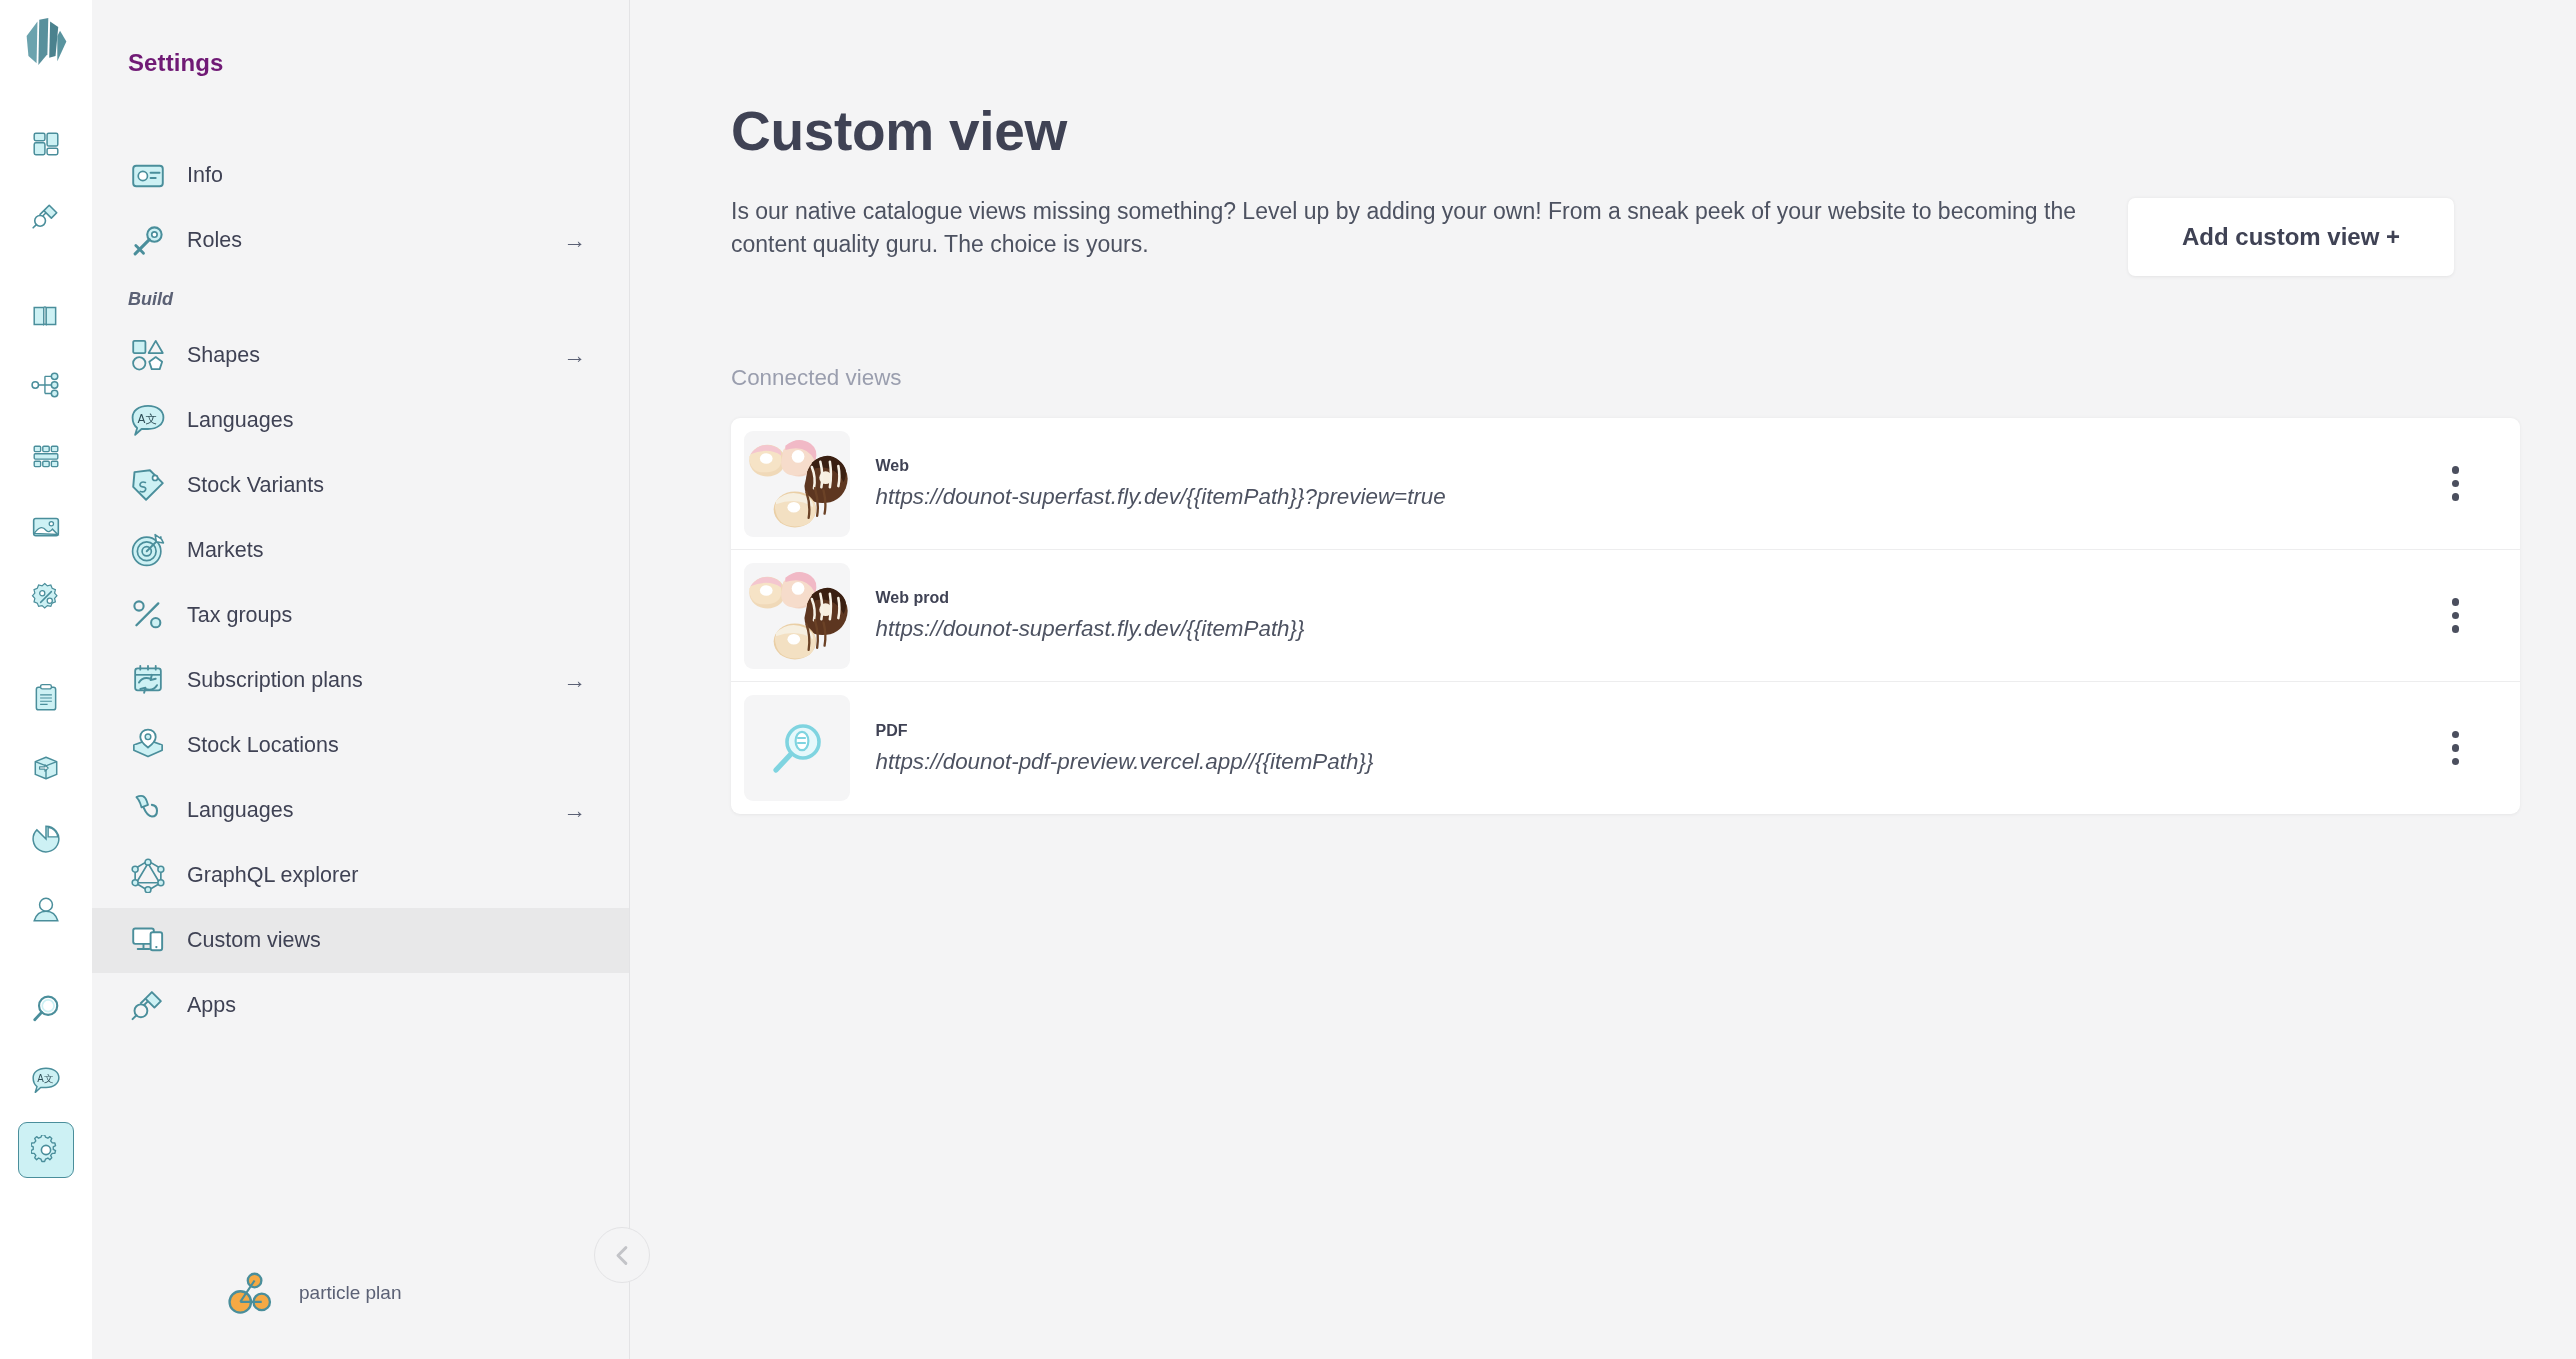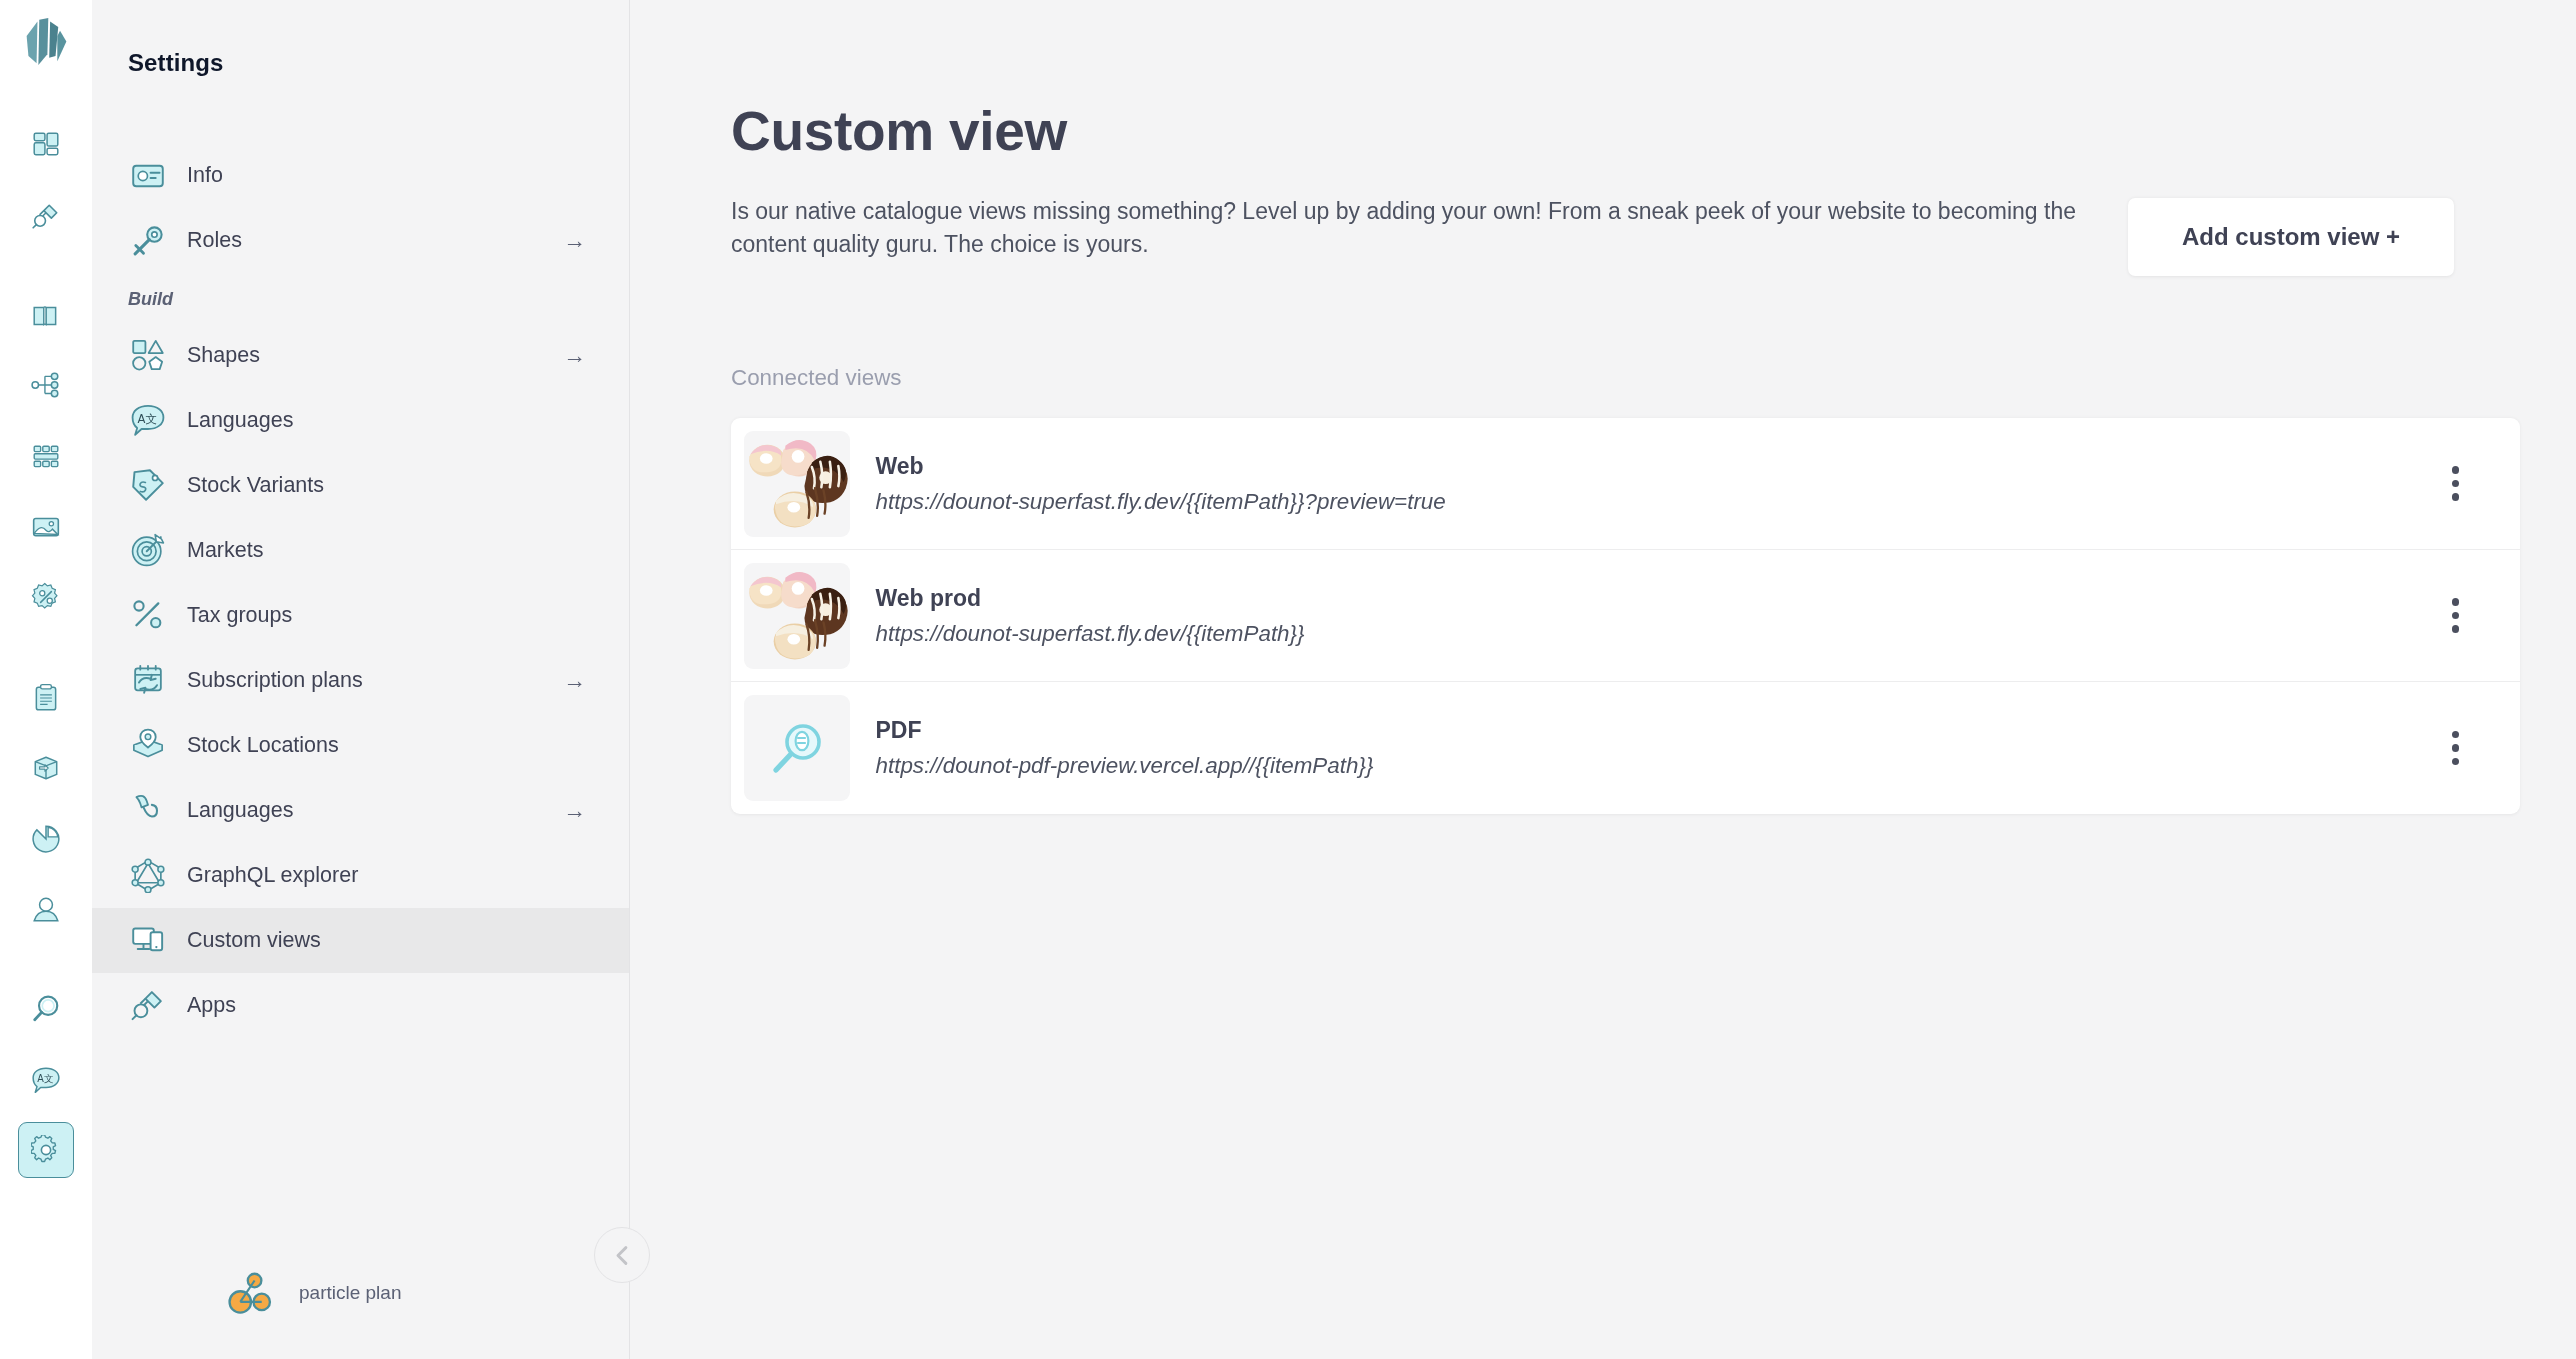--- a/index.html
+++ b/index.html
@@ -37,21 +37,21 @@
 
   
   .sidebar {
     width: 538px; flex: 0 0 538px;
     background: #f4f4f5;
     position: relative;
     border-right: 1.8px solid #e3e3e5;
     height: 100%;
   }
   .sidebar-title {
-    font-size: 24px; font-weight: bold; color: #0f172a;
+    font-size: 24px; font-weight: bold; color: #701a75;
     padding: 49px 0 0 36px;
     letter-spacing: 0.1px;
   }
   .nav-scroll {
     position: absolute;
     top: 143px; left: 0; right: 0; bottom: 170px;
     overflow: hidden;
   }
   .nav-section-label {
     font-size: 18px; font-style: italic; font-weight: bold;
@@ -142,21 +142,21 @@
     cursor: pointer;
   }
   .view-row:last-child { border-bottom: none; }
   .thumb {
     width: 106px; height: 106px; flex: 0 0 106px;
     border-radius: 9px; background: #f5f5f6;
     display: flex; align-items: center; justify-content: center;
     overflow: hidden;
   }
   .view-text { margin-left: 26px; flex: 1 1 auto; }
-  .view-name { font-size: 23px; font-weight: bold; color: #3f4254; }
+  .view-name { font-size: 16px; font-weight: bold; color: #3f4254; }
   .view-url {
     margin-top: 9px; font-size: 22.4px; font-style: italic; color: #4d5261;
   }
   .kebab {
     width: 43px; height: 43px;
     display: flex; flex-direction: column; align-items: center; justify-content: center;
     gap: 6.3px; cursor: pointer; flex: 0 0 43px;
   }
   .kebab i { width: 7.2px; height: 7.2px; border-radius: 50%; background: #4b4f5e; display: block; }
 </style>

